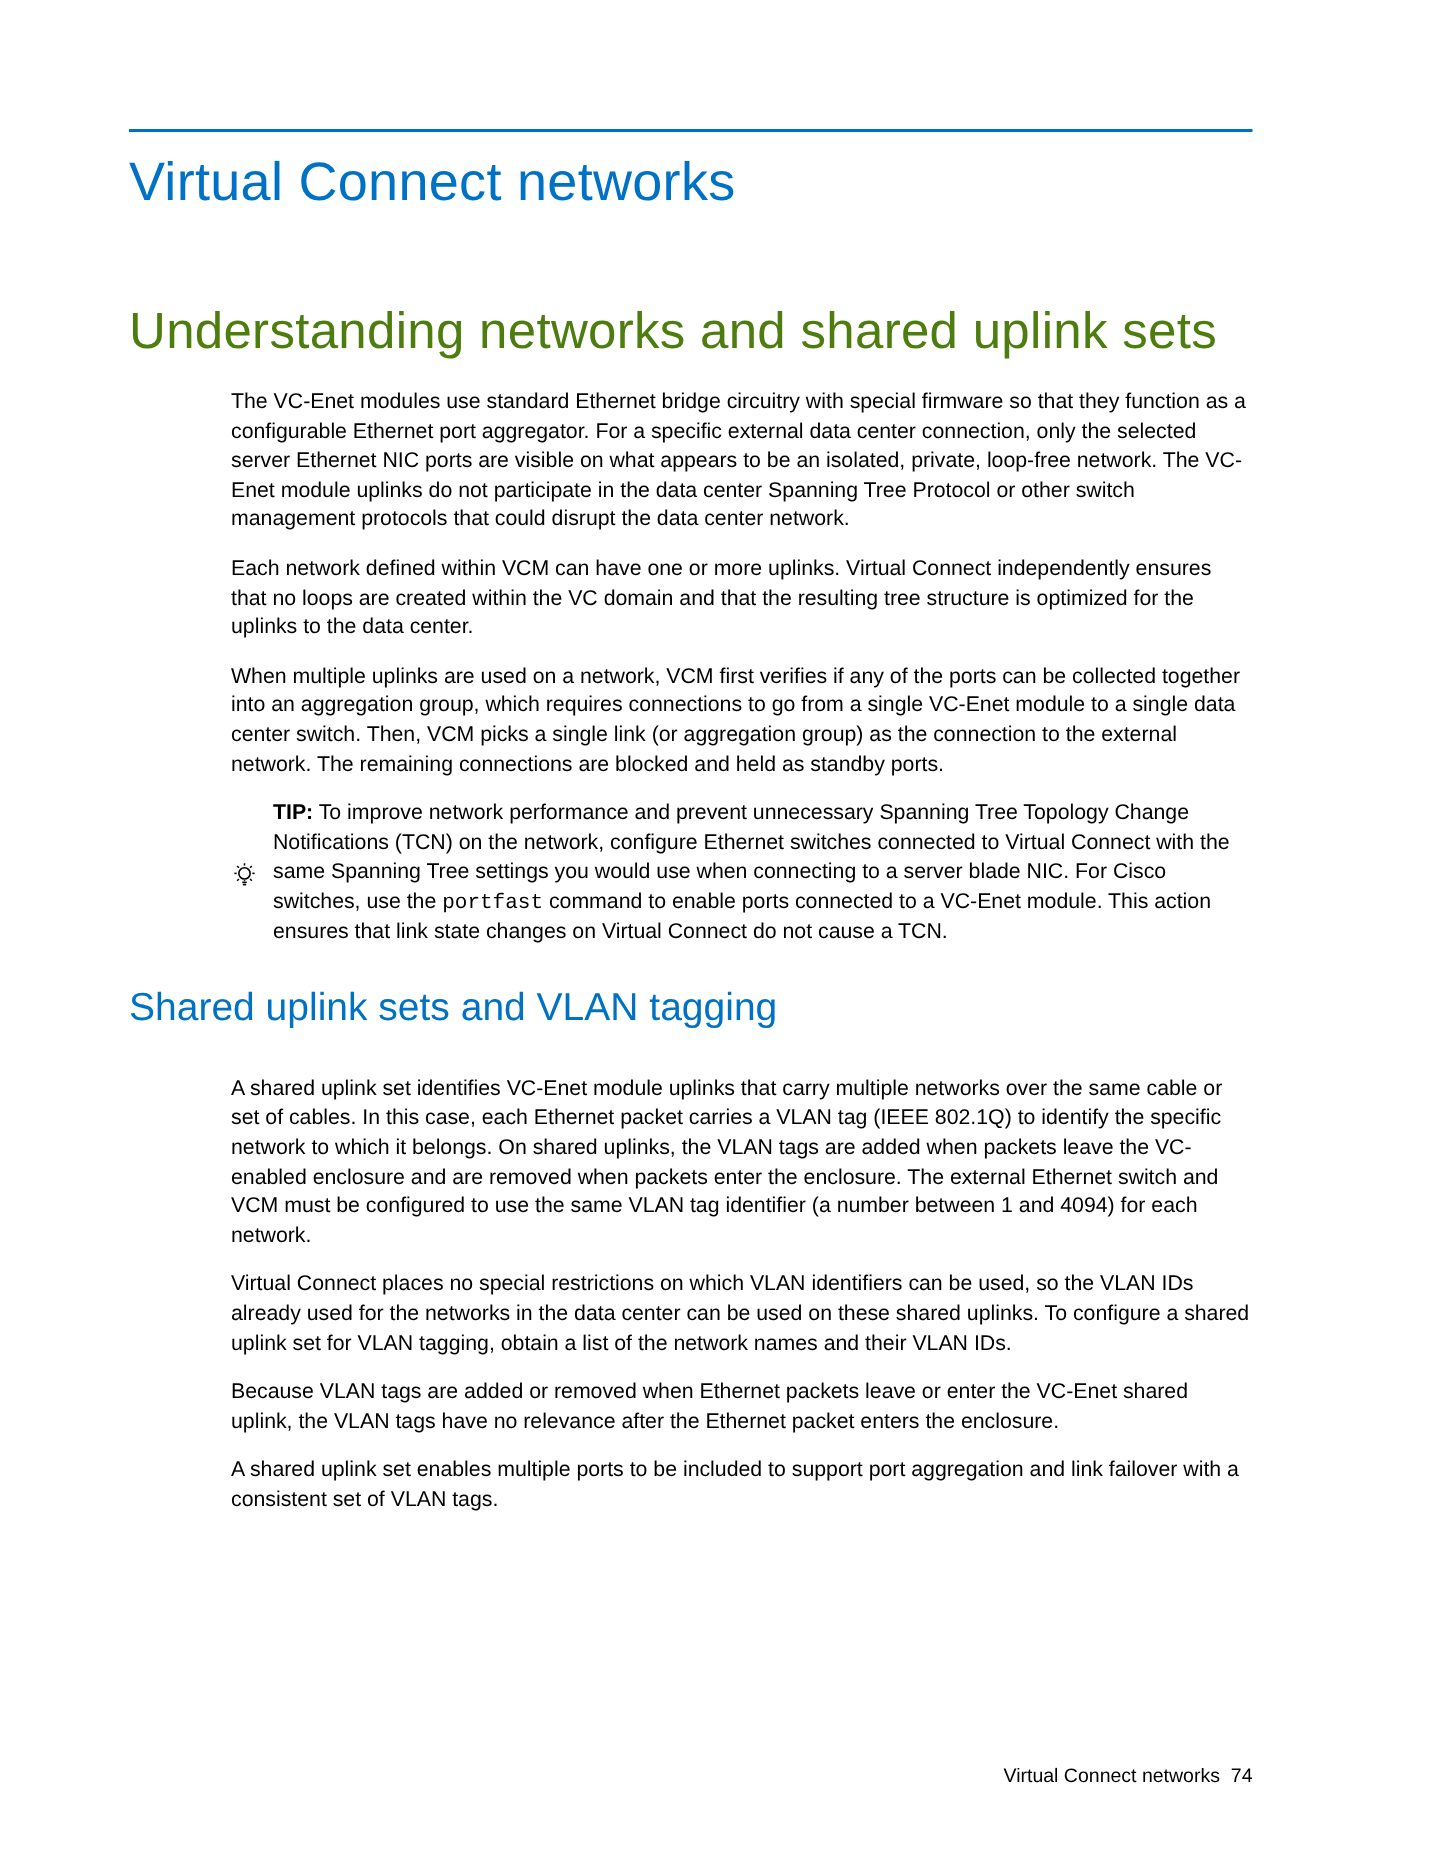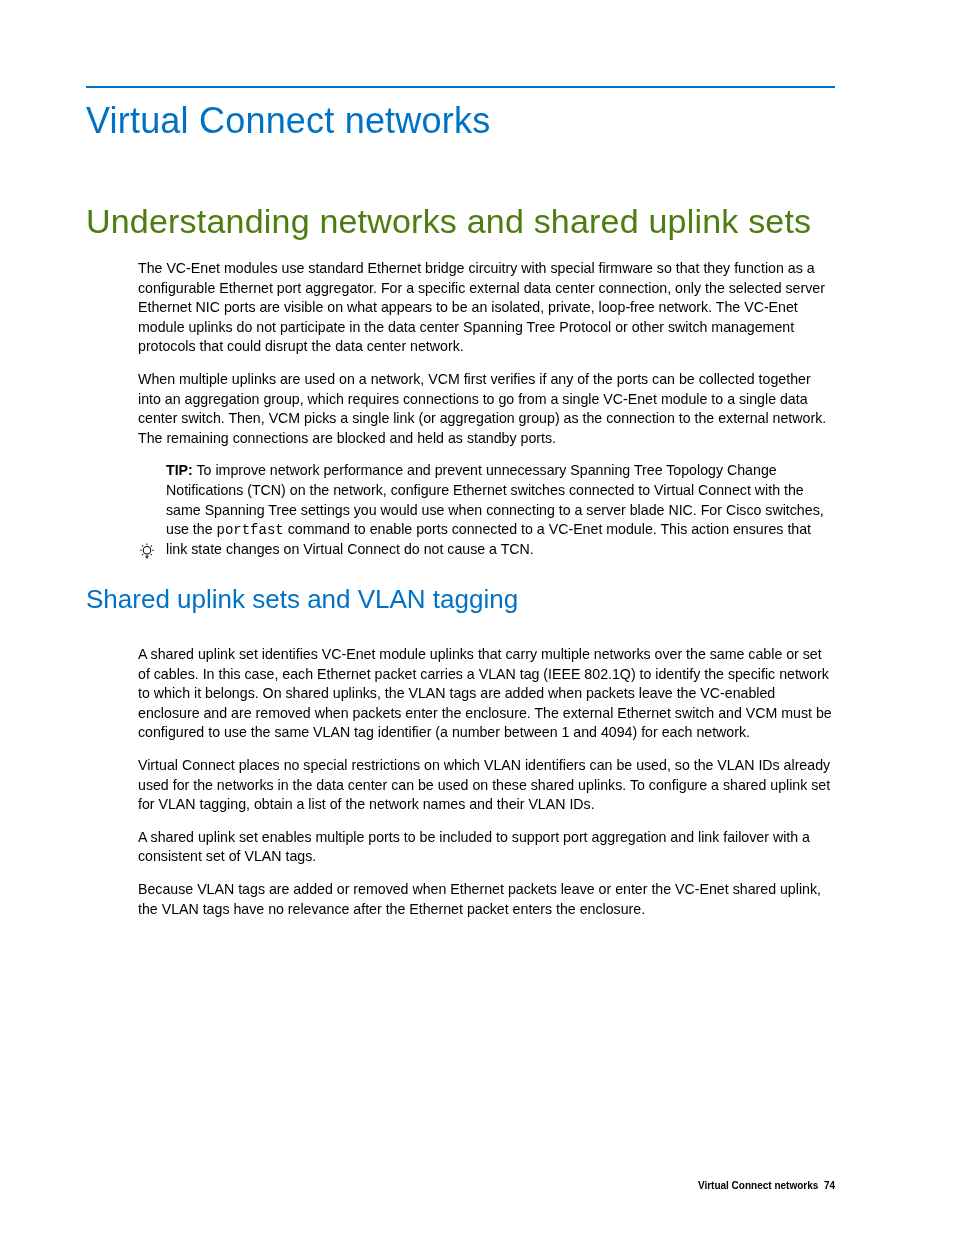--- a/index.html
+++ b/index.html
@@ -39,31 +39,31 @@
     margin: 0 0 18px 0;
     letter-spacing: 0.2px;
   }
   h2.subsection-title {
     font-weight: 300;
     color: #0072c6;
     font-size: 26px;
     margin: 24px 0 30px 0;
   }
   .body-block {
-    margin-left: 52px;
+    margin-left: 68px;
   }
   p.body {
     font-size: 14.2px;
     line-height: 1.38;
     margin: 0 0 13px 0;
     font-weight: 300;
   }
   .tip-row {
     display: flex;
-    align-items: flex-end;
+    align-items: center;
     margin: 4px 0 14px 0;
   }
   .tip-icon {
     flex: 0 0 auto;
     width: 28px;
     display: flex;
     justify-content: flex-start;
     padding-top: 2px;
   }
   .tip-icon svg {
@@ -80,37 +80,38 @@
     font-weight: 600;
   }
   code.cmd {
     font-family: "Courier New", monospace;
     font-size: 14px;
   }
   .footer {
     position: absolute;
     bottom: 44px;
     right: 86px;
-    font-size: 10px;
-    font-weight: 700;
+    font-size: 13px;
+    font-weight: 400;
   }
 </style>
 </head>
 <body>
 
 <div class="page">
 
   <hr class="rule">
 
   <h1 class="page-title">Virtual Connect networks</h1>
 
   <h1 class="section-title">Understanding networks and shared uplink sets</h1>
 
   <div class="body-block">
     <p class="body">The VC-Enet modules use standard Ethernet bridge circuitry with special firmware so that they function as a configurable Ethernet port aggregator. For a specific external data center connection, only the selected server Ethernet NIC ports are visible on what appears to be an isolated, private, loop-free network. The VC-Enet module uplinks do not participate in the data center Spanning Tree Protocol or other switch management protocols that could disrupt the data center network.</p>
+    <p class="body">Each network defined within VCM can have one or more uplinks. Virtual Connect independently ensures that no loops are created within the VC domain and that the resulting tree structure is optimized for the uplinks to the data center.</p>
     <p class="body">When multiple uplinks are used on a network, VCM first verifies if any of the ports can be collected together into an aggregation group, which requires connections to go from a single VC-Enet module to a single data center switch. Then, VCM picks a single link (or aggregation group) as the connection to the external network. The remaining connections are blocked and held as standby ports.</p>
 
     <div class="tip-row">
       <div class="tip-icon">
         <svg viewBox="0 0 24 24" fill="none" stroke="#000" stroke-width="1.4">
           <circle cx="12" cy="11" r="5"></circle>
           <line x1="12" y1="2" x2="12" y2="4"></line>
           <line x1="12" y1="18" x2="12" y2="17"></line>
           <line x1="3" y1="11" x2="5" y2="11"></line>
           <line x1="19" y1="11" x2="21" y2="11"></line>
@@ -127,21 +128,21 @@
         <span>To improve network performance and prevent unnecessary Spanning Tree Topology Change Notifications (TCN) on the network, configure Ethernet switches connected to Virtual Connect with the same Spanning Tree settings you would use when connecting to a server blade NIC. For Cisco switches, use the </span><code class="cmd">portfast</code><span> command to enable ports connected to a VC-Enet module. This action ensures that link state changes on Virtual Connect do not cause a TCN.</span>
       </div>
     </div>
   </div>
 
   <h2 class="subsection-title">Shared uplink sets and VLAN tagging</h2>
 
   <div class="body-block">
     <p class="body">A shared uplink set identifies VC-Enet module uplinks that carry multiple networks over the same cable or set of cables. In this case, each Ethernet packet carries a VLAN tag (IEEE 802.1Q) to identify the specific network to which it belongs. On shared uplinks, the VLAN tags are added when packets leave the VC-enabled enclosure and are removed when packets enter the enclosure. The external Ethernet switch and VCM must be configured to use the same VLAN tag identifier (a number between 1 and 4094) for each network.</p>
     <p class="body">Virtual Connect places no special restrictions on which VLAN identifiers can be used, so the VLAN IDs already used for the networks in the data center can be used on these shared uplinks. To configure a shared uplink set for VLAN tagging, obtain a list of the network names and their VLAN IDs.</p>
+    <p class="body">Because VLAN tags are added or removed when Ethernet packets leave or enter the VC-Enet shared uplink, the VLAN tags have no relevance after the Ethernet packet enters the enclosure.</p>
     <p class="body">A shared uplink set enables multiple ports to be included to support port aggregation and link failover with a consistent set of VLAN tags.</p>
-    <p class="body">Because VLAN tags are added or removed when Ethernet packets leave or enter the VC-Enet shared uplink, the VLAN tags have no relevance after the Ethernet packet enters the enclosure.</p>
   </div>
 
   <div class="footer">
     <span>Virtual Connect networks</span>&nbsp;&nbsp;<span>74</span>
   </div>
 
 </div>
 
 </body></html>

